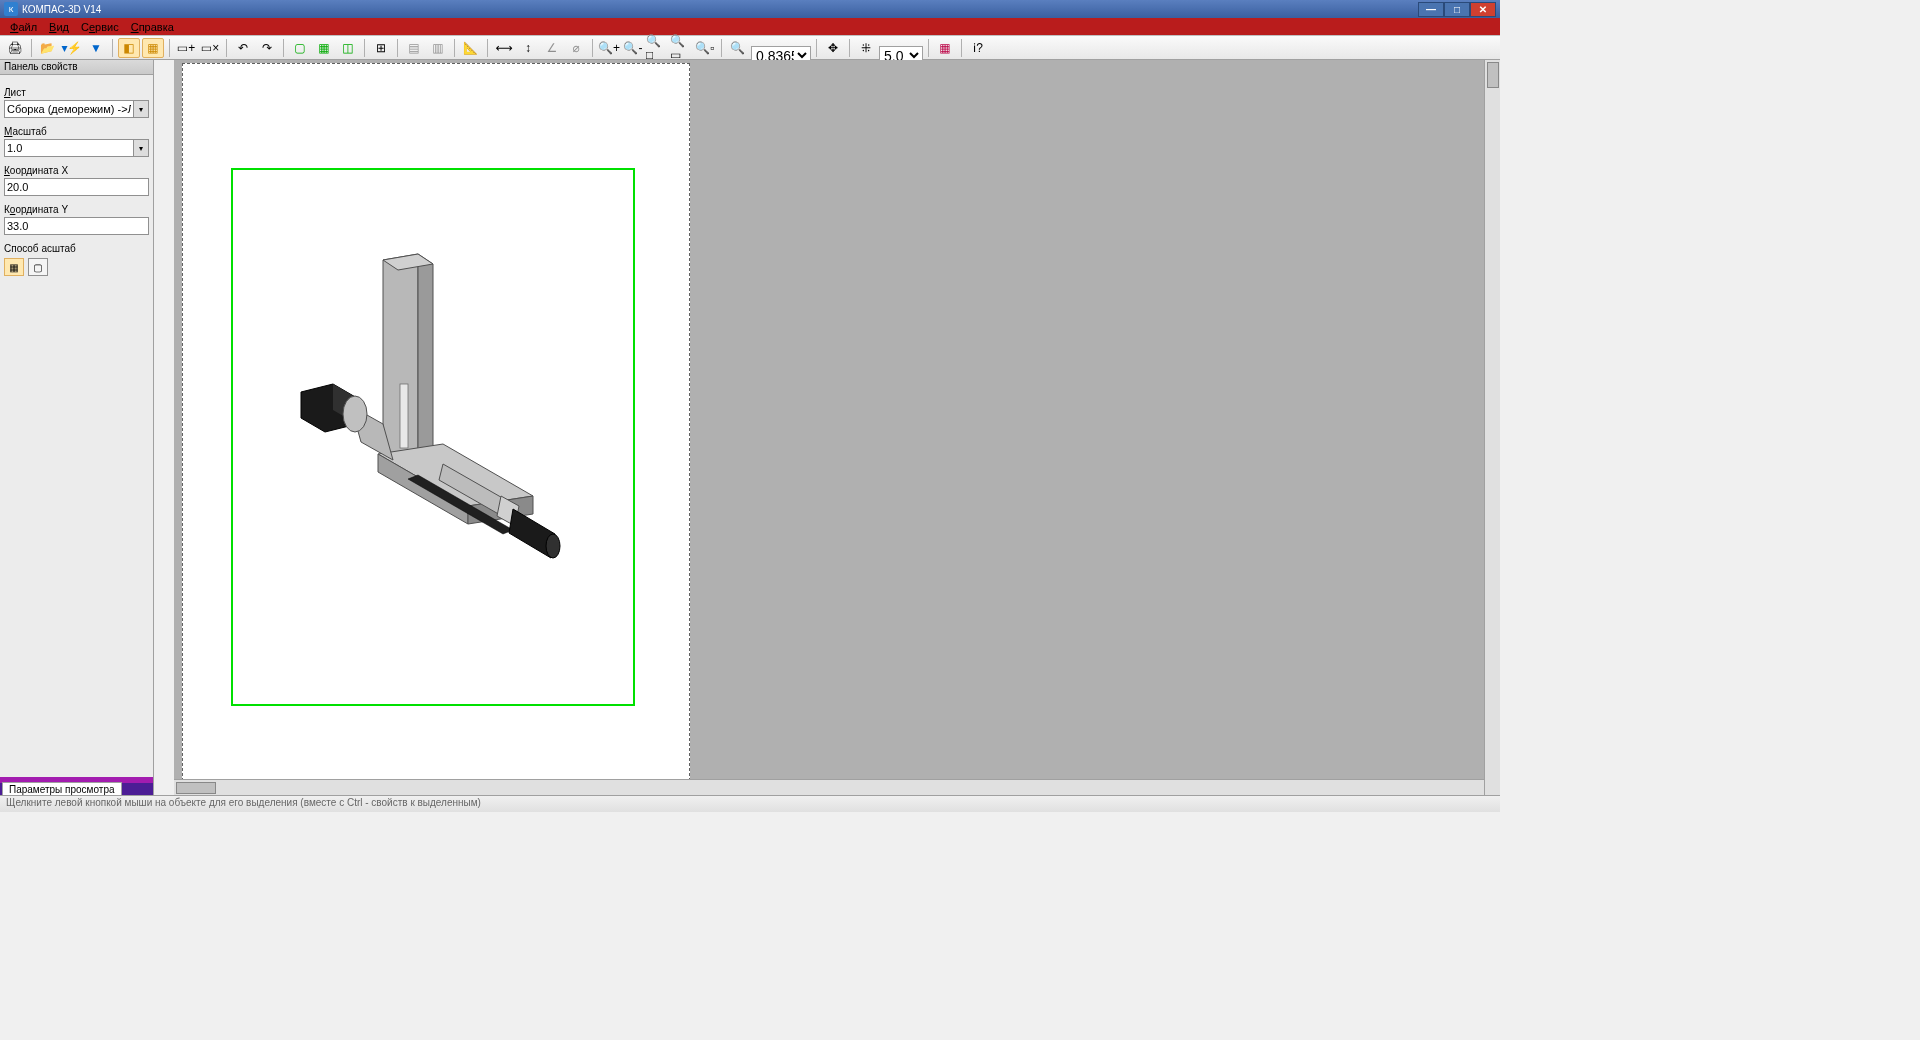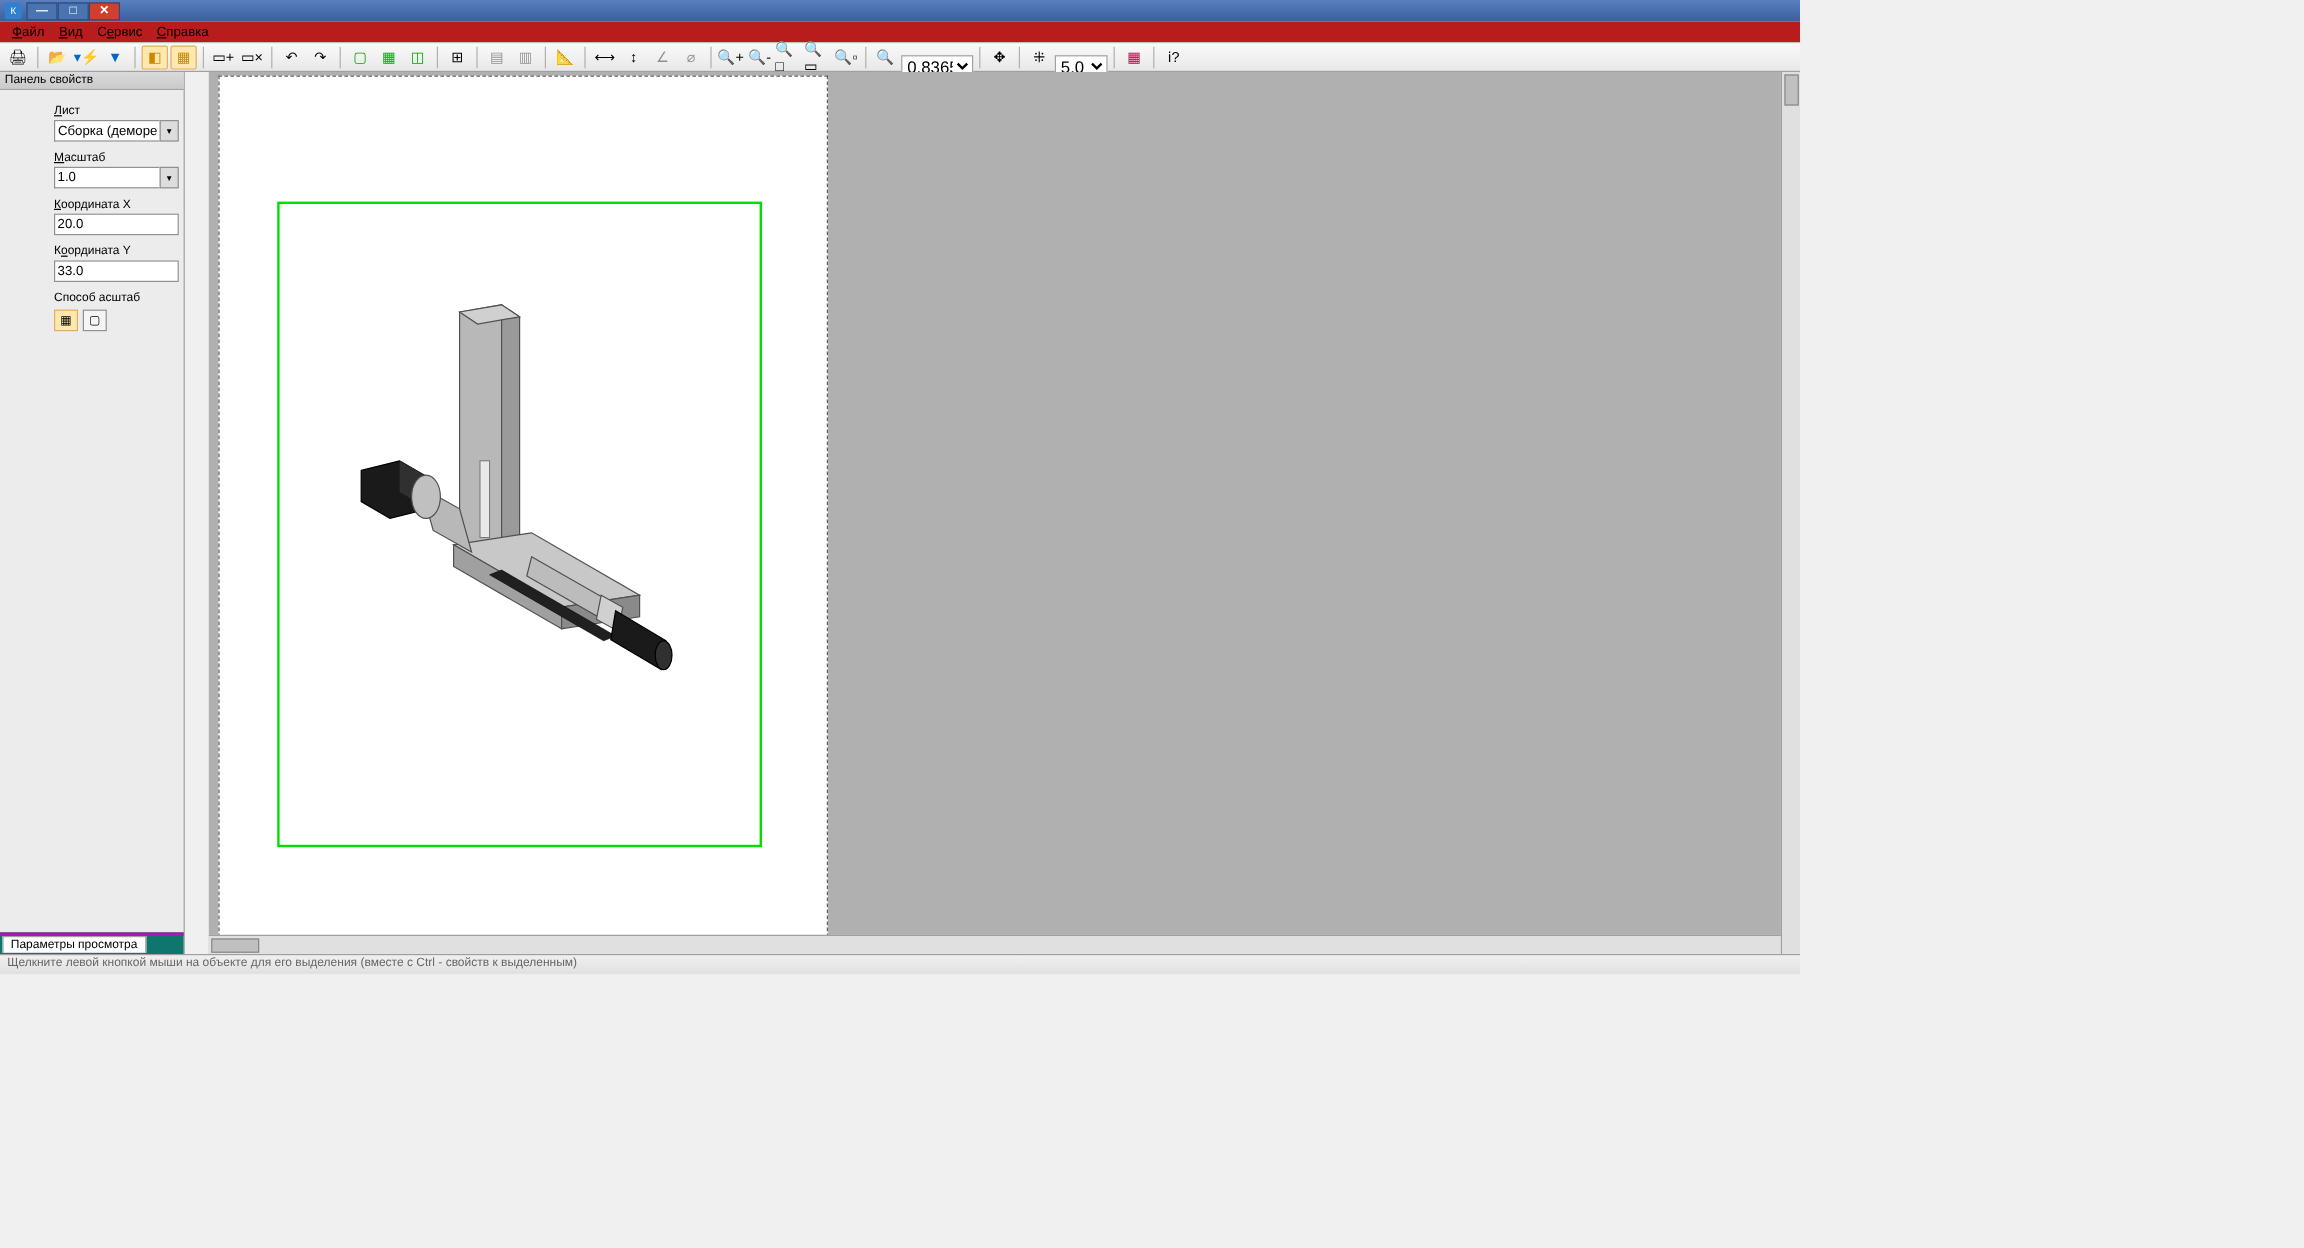--- a/index.html
+++ b/index.html
@@ -66,31 +66,31 @@
   display: flex;
   flex-direction: column;
 }
 .panel-header {
   height: 15px;
   background: linear-gradient(#dadada,#cacaca);
   padding: 1px 4px;
   font-size: 10px;
   border-bottom: 1px solid #a0a0a0;
 }
-.panel-body { flex: 1; padding: 4px 4px; font-size: 10px; overflow:hidden;margin-left:41px; }
+.panel-body { flex: 1; padding: 4px 4px; font-size: 10px; overflow:hidden; }
 .field-label { margin-top: 8px; margin-bottom: 2px; }
 .field-label .u { text-decoration: underline; }
 .field-input { width: 100%; height: 18px; font-size: 11px; border: 1px solid #909090; padding: 0 2px; background:#fff;}
 .field-combo-wrap{display:flex;}
 .field-combo-wrap input{flex:1;border-right:none;}
 .field-combo-btn{width:16px;height:18px;border:1px solid #909090;background:#ddd;display:flex;align-items:center;justify-content:center;font-size:8px;}
 .toggle-row { display: flex; gap: 4px; margin-top: 4px; }
 .toggle-btn { width: 20px; height: 18px; border: 1px solid #909090; background: #f5f5f5; display:flex;align-items:center;justify-content:center;font-size:10px;}
 .toggle-btn.active { background: #ffe8b0; border-color: #e0b060; }
-.panel-tab { height: 18px; background: #0f766e; border-top: 3px solid #a21caf; display:flex;align-items:flex-start;}
+.panel-tab { height: 18px; background: #4c1d95; border-top: 6px solid #a21caf; display:flex;align-items:center;}
 .panel-tab span { background:#fff; border:1px solid #a0a0a0; border-bottom:none; padding:1px 6px; font-size:10px; margin-left:2px;}
 .canvas-area {
   flex: 1;
   background: #b0b0b0;
   position: relative;
   overflow: hidden;
 }
 .paper {
   position: absolute;
   left: 8px; top: 3px;
@@ -117,20 +117,21 @@
   padding: 1px 6px;
   color: #666;
 }
 svg.model { position: absolute; left: 0; top: 0; }
 </style>
 </head>
 <body>
 
 <div class="titlebar">
   <div class="app-icon">К</div>
+  <div class="title">КОМПАС-3D V14</div>
   <div class="win-buttons">
     <div class="win-btn win-min">—</div>
     <div class="win-btn win-max">□</div>
     <div class="win-btn win-close">✕</div>
   </div>
 </div>
 
 <div class="menubar">
   <div class="menu-item"><span class="u">Ф</span><span title="Файл">айл</span></div>
   <div class="menu-item"><span class="u">В</span>ид</div>

